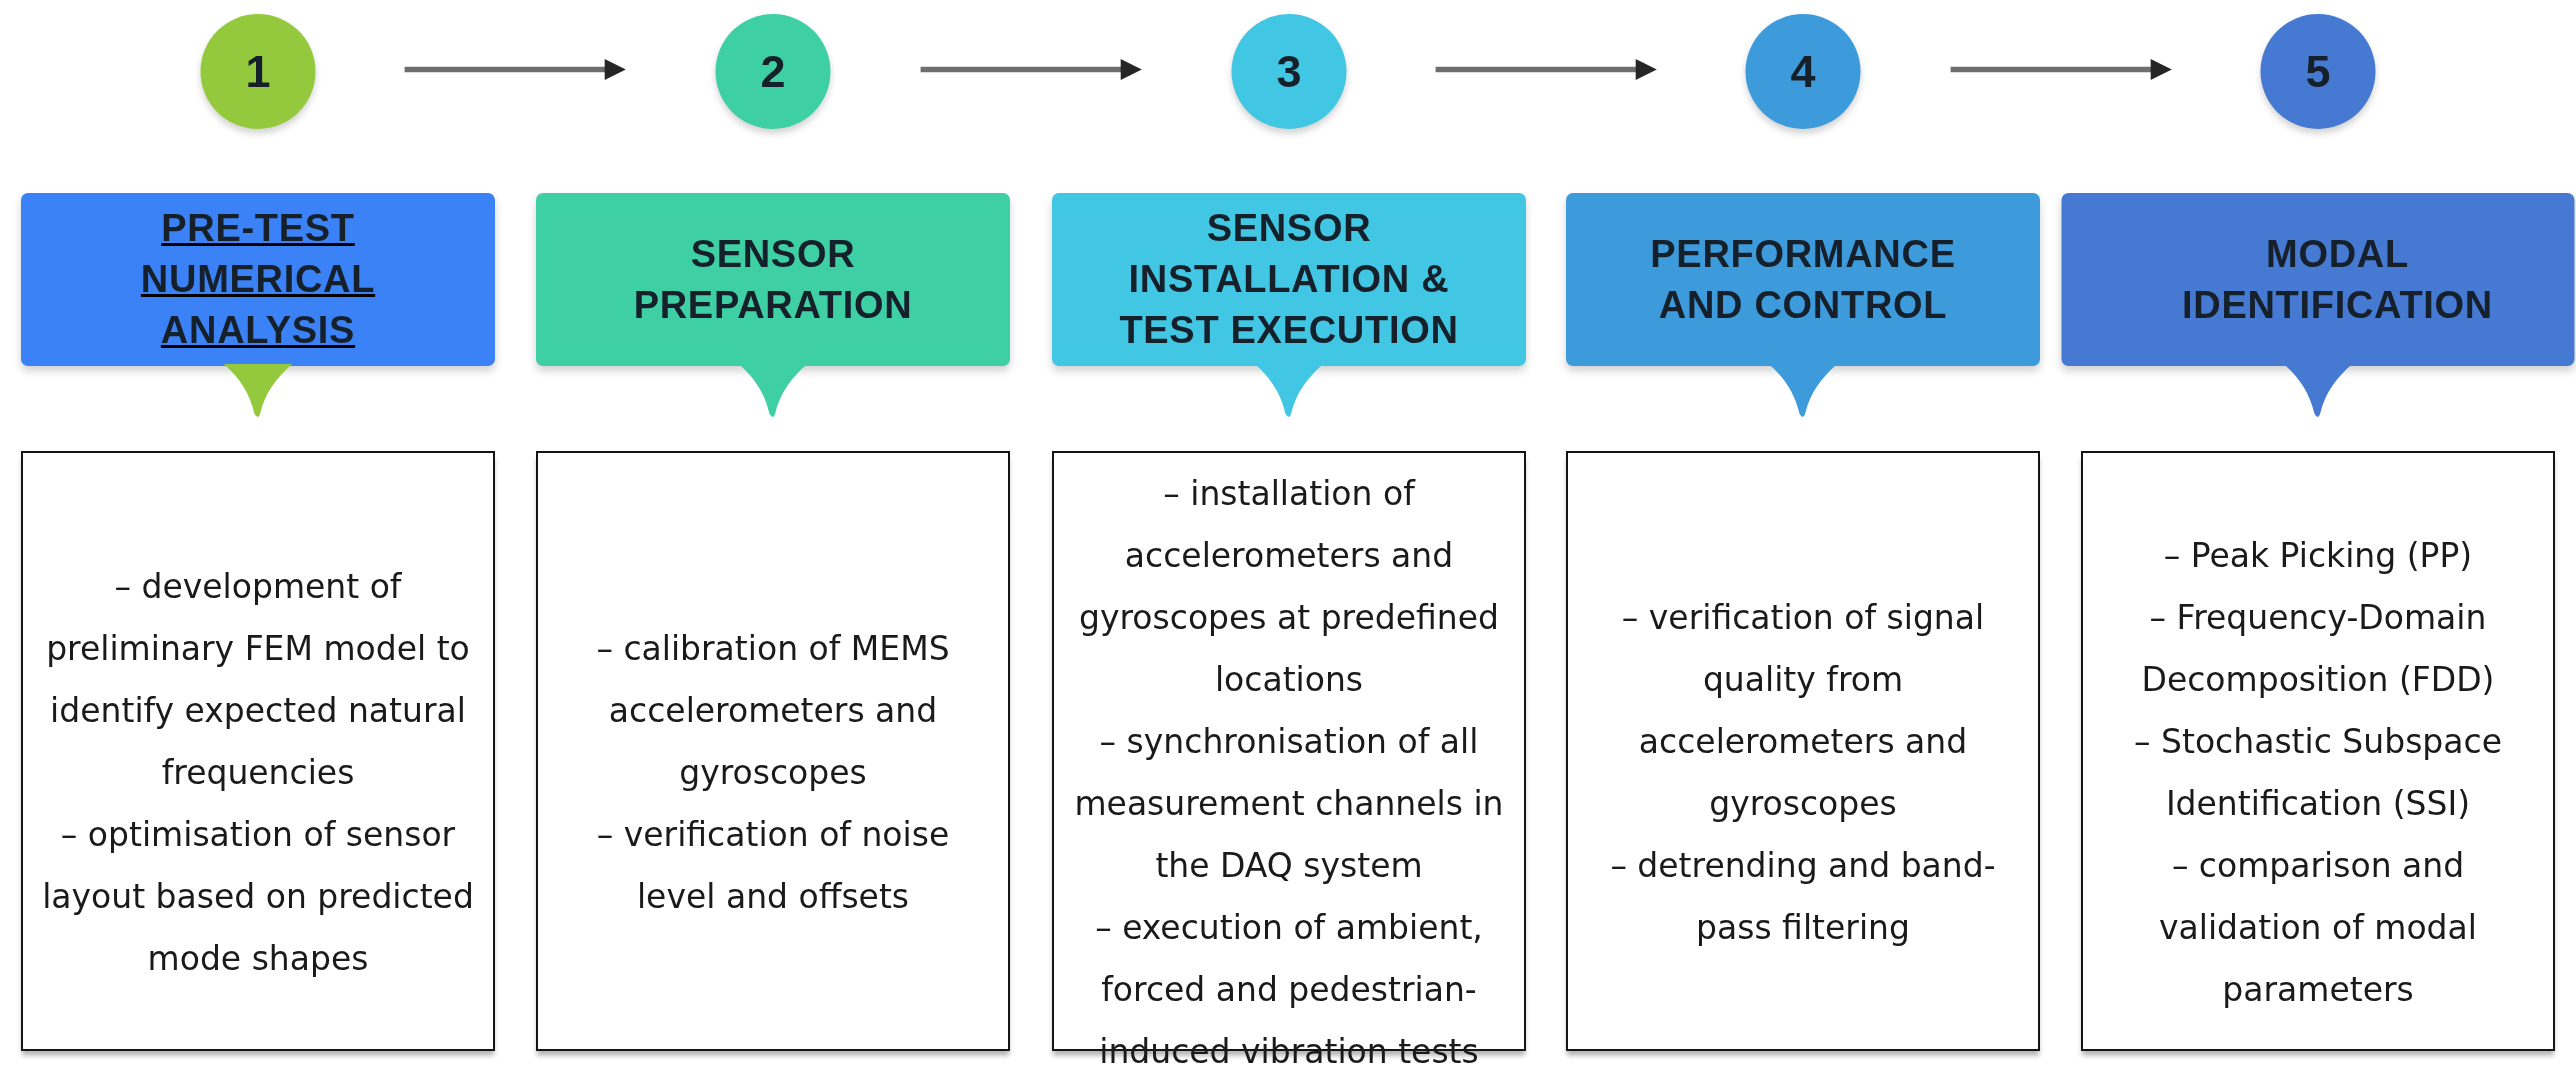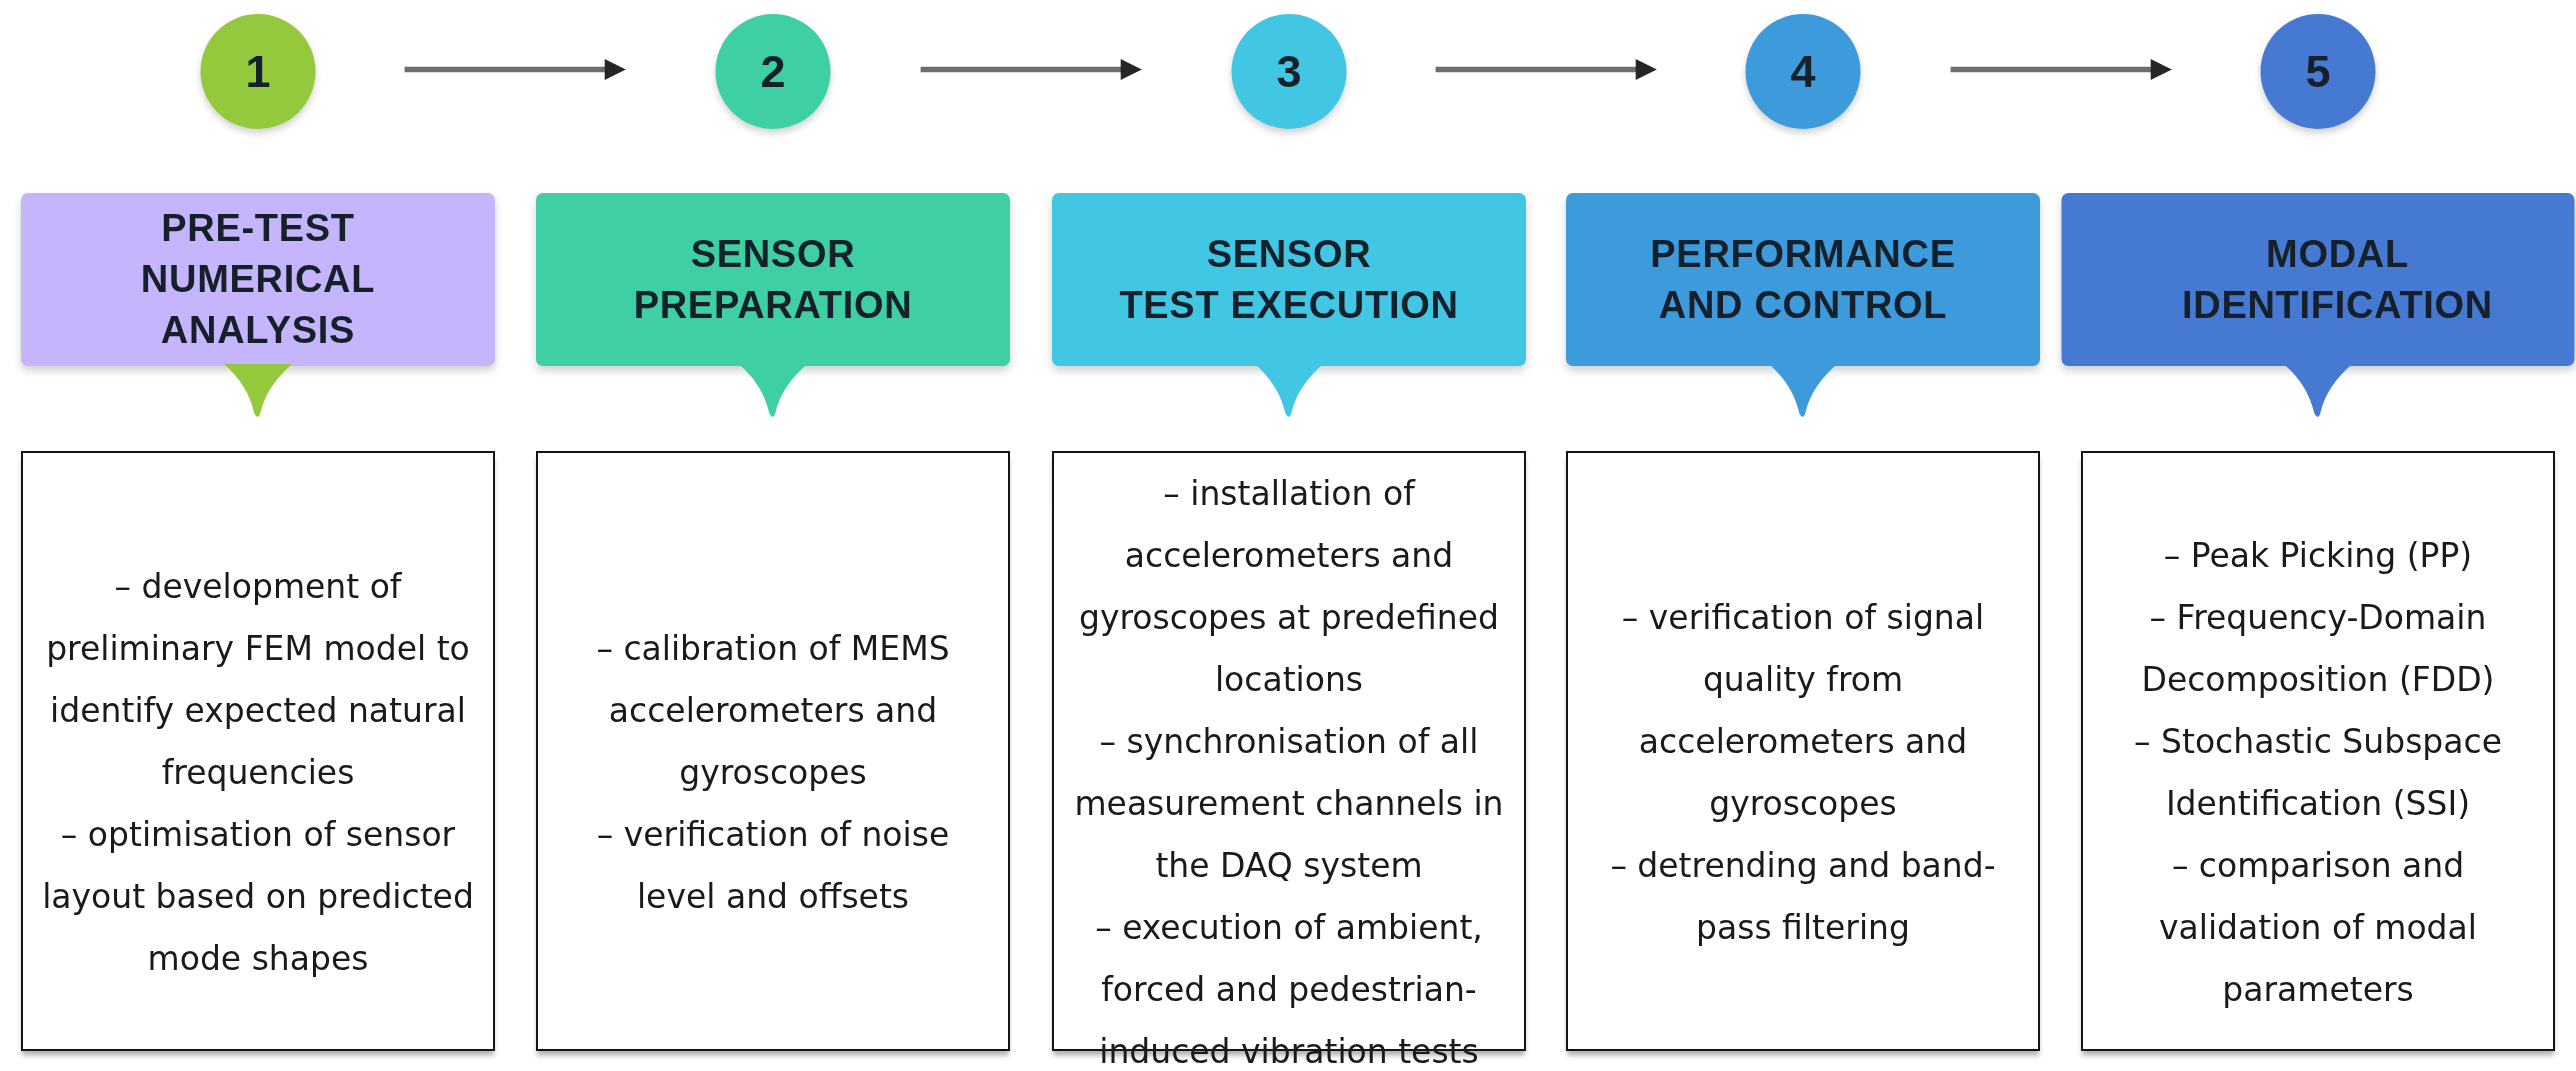--- a/index.html
+++ b/index.html
@@ -52,21 +52,21 @@
 </style>
 </head>
 <body>
 
 <div class="canvas">
 
   <div class="col" style="left:0px">
     <div class="step-circle" style="background-color: rgb(149, 201, 61);">
       <span class="step-number">1</span>
     </div>
-    <div class="step-header" style="background-color: #c4b5fd;">
+    <div class="step-header" style="background-color: #3b82f6; text-decoration: underline;">
       <div class="header-text">
           <div class="header-line">PRE-TEST</div>
           <div class="header-line">NUMERICAL</div>
           <div class="header-line">ANALYSIS</div>
         </div>
     </div>
     <svg class="header-tail" viewBox="0 0 100 80">
       <path d="M2,0 L98,0 C76,20 60,40 53,70 Q50,79 45,70 C38,40 24,20 2,0 Z" fill="#95C93D"></path>
     </svg>
     <div class="step-detail-box">
@@ -98,20 +98,21 @@
     </div>
   </div>
 
   <div class="col" style="left:1031px">
     <div class="step-circle" style="background-color: rgb(65, 199, 227);">
       <span class="step-number">3</span>
     </div>
     <div class="step-header" style="background-color: rgb(65, 199, 227);">
       <div class="header-text">
           <div class="header-line">SENSOR</div>
+          <div class="header-line">INSTALLATION &amp;</div>
           <div class="header-line">TEST EXECUTION</div>
         </div>
     </div>
     <svg class="header-tail" viewBox="0 0 100 80">
       <path d="M2,0 L98,0 C76,20 60,40 53,70 Q50,79 45,70 C38,40 24,20 2,0 Z" fill="#41C7E3"></path>
     </svg>
     <div class="step-detail-box">
       <div class="bullet-list">
           <div class="bullet">– installation of accelerometers and gyroscopes at predefined locations</div>
           <div class="bullet">– synchronisation of all measurement channels in the DAQ system</div>

